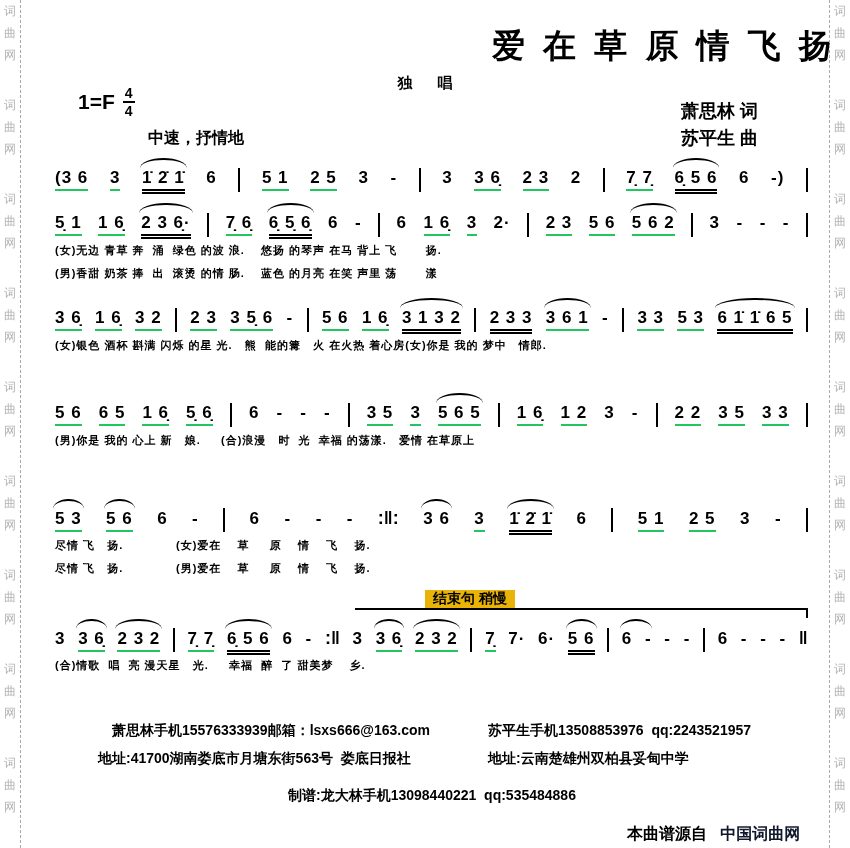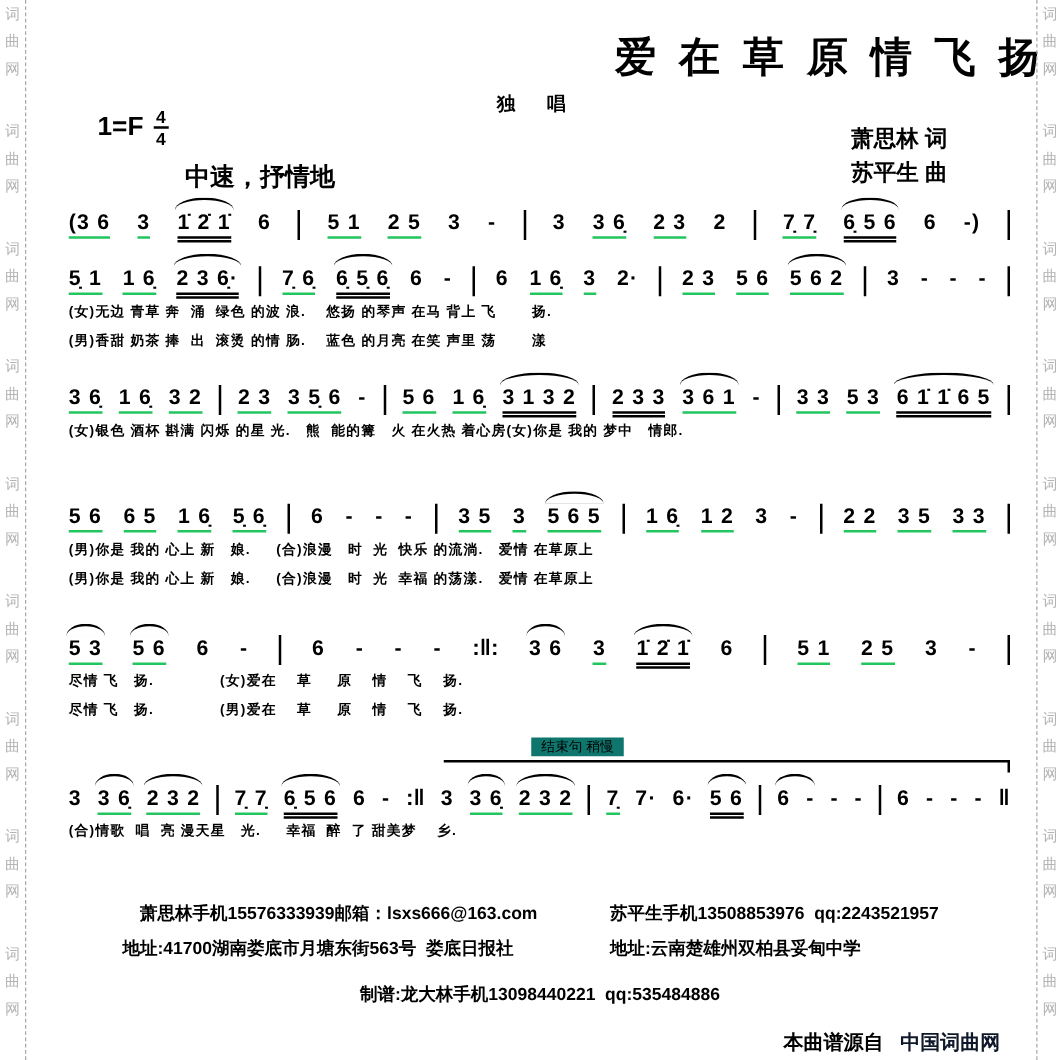--- a/index.html
+++ b/index.html
@@ -17,41 +17,41 @@
   
   .title{position:absolute;top:24px;left:0;right:0;text-align:right;
          font-size:33px;font-weight:bold;letter-spacing:0.55em;text-indent:0.55em;}
   .subtitle{position:absolute;top:74px;left:0;right:0;text-align:center;
             font-size:15px;font-weight:bold;letter-spacing:0.7em;text-indent:0.7em;}
   .keysig{position:absolute;top:86px;left:78px;font-size:21px;font-weight:bold;display:flex;align-items:center;gap:8px;}
   .meter{display:inline-flex;flex-direction:column;font-size:14px;line-height:1;font-weight:bold;text-align:center;}
   .meter .num{border-bottom:2px solid #000;padding:0 2px 1px;}
   .meter .den{padding:1px 2px 0;}
   .credits{position:absolute;top:98px;right:92px;font-size:18px;font-weight:bold;line-height:1.5;text-align:left;}
-  .tempo{position:absolute;top:128px;left:148px;font-size:20px;font-weight:bold;}
+  .tempo{position:absolute;top:128px;left:148px;font-size:16px;font-weight:bold;}
   
   .sysbox{position:absolute;left:55px;right:42px;z-index:2;}
   .music{display:flex;justify-content:space-between;align-items:baseline;
          font-weight:bold;font-size:17px;height:36px;padding-top:10px;box-sizing:border-box;}
   .tok{position:relative;white-space:pre;letter-spacing:1px;}
   .tok.u1{border-bottom:2px solid #22c55e;padding-bottom:1px;}
   .tok.u2{border-bottom:2px solid #000;padding-bottom:1px;}
   .tok.u2::after{content:"";position:absolute;left:0;right:0;bottom:-5px;height:2px;background:#000;}
   .tok.arc::before{content:"";position:absolute;top:-10px;left:-2px;right:-2px;height:8px;
                    border-top:2px solid #000;border-radius:50% 50% 0 0/100% 100% 0 0;}
   .tok.widearc::before{right:-190%;}
   .bar{width:2px;height:24px;background:#000;align-self:center;margin-bottom:2px;}
   .sym{font-size:18px;letter-spacing:0;}
   .lyr{font-weight:bold;font-size:11px;white-space:pre;line-height:23px;letter-spacing:1px;}
   
   .endbrk{position:relative;height:26px;margin:0 0 0 300px;}
   .endbrk .line{position:absolute;left:0;right:0;top:16px;border-top:2px solid #000;}
   .endbrk .tick{position:absolute;right:0;top:16px;height:10px;border-right:2px solid #000;}
-  .endbrk .lbl{position:absolute;left:70px;top:-2px;background:#0f766e;padding:0 8px;
-               font-size:11px;font-weight:normal;}
+  .endbrk .lbl{position:absolute;left:70px;top:-2px;background:#eab308;padding:0 8px;
+               font-size:14px;font-weight:bold;}
   
   .foot{position:absolute;font-size:14px;font-weight:bold;white-space:pre;z-index:2;}
   .src-site{color:#0f172a;}
 </style>
 </head>
 <body>
 
 <div class="wm-rail left" id="wm-left">
     <span class="wm-dotline"></span>
     <span class="wm-char">词</span>
@@ -244,21 +244,20 @@
         <span class="tok u1">1 6̣</span>
         <span class="tok u1">1 2</span>
         <span class="tok">3</span>
         <span class="tok">-</span>
         <span class="bar"></span>
         <span class="tok u1">2 2</span>
         <span class="tok u1">3 5</span>
         <span class="tok u1">3 3</span>
         <span class="bar"></span>
       </div>
-      <div class="lyr">(男)你是 我的 心上 新   娘.     (合)浪漫   时  光  快乐 的流淌.   爱情 在草原上</div>
       <div class="lyr">(男)你是 我的 心上 新   娘.     (合)浪漫   时  光  幸福 的荡漾.   爱情 在草原上</div>
     </div>
     <div class="sysbox" style="top: 498px;">
       <div class="music">
         <span class="tok u1 arc">5 3</span>
         <span class="tok u1 arc">5 6</span>
         <span class="tok">6</span>
         <span class="tok">-</span>
         <span class="bar"></span>
         <span class="tok">6</span>

